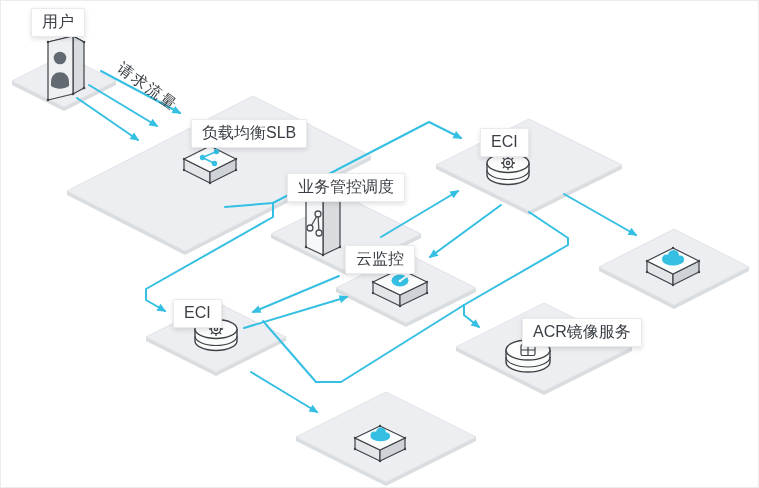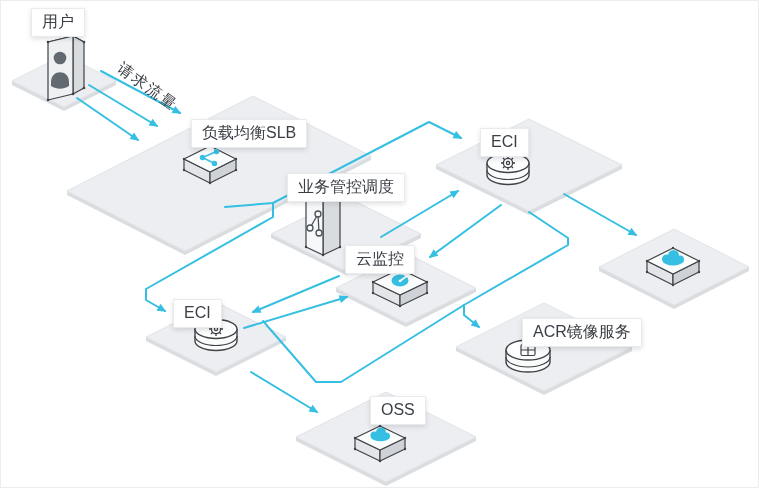--- a/index.html
+++ b/index.html
@@ -253,17 +253,16 @@
   </g>
 </svg>
 
 <div class="node-label" style="left:30px;top:7px;">用户</div>
 <div class="node-label" style="left:286px;top:172px;">业务管控调度</div>
 <div class="node-label" style="left:190px;top:118px;">负载均衡SLB</div>
 <div class="node-label" style="left:479px;top:127px;">ECI</div>
 <div class="node-label" style="left:344px;top:244px;">云监控</div>
 <div class="node-label" style="left:172px;top:298px;">ECI</div>
 <div class="node-label" style="left:521px;top:301px;margin-top:16px;">ACR镜像服务</div>
-<div class="node-label" style="left:369px;top:395px;">OSS</div>
 
 <div class="flow-label">请求流量</div>
 
 </div>
 
 </body></html>

